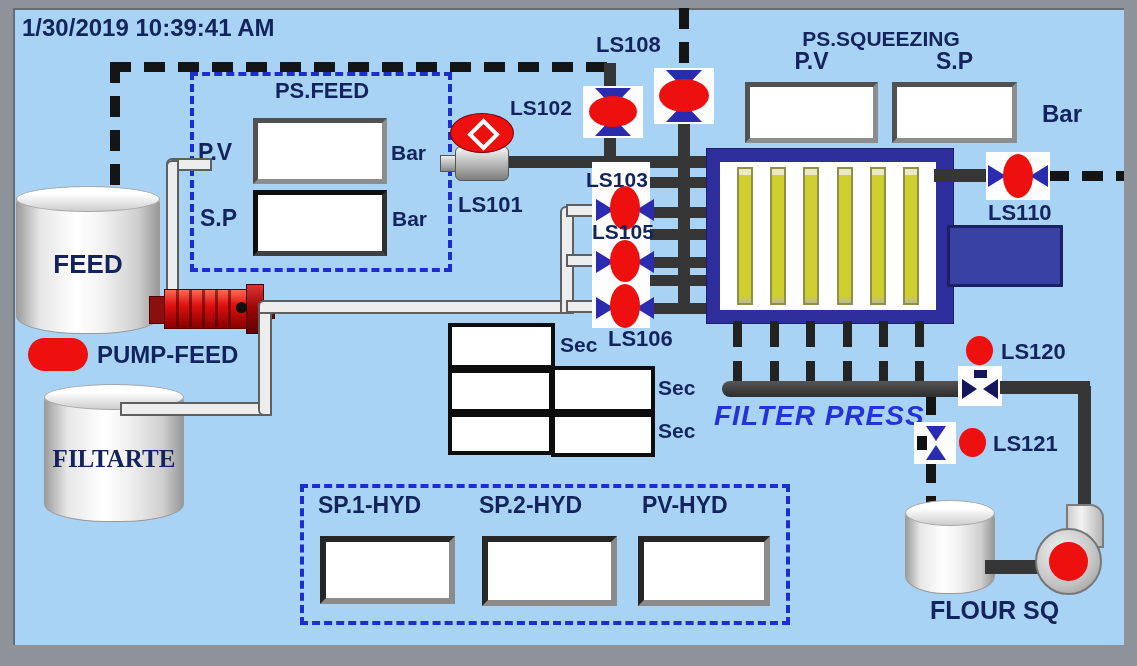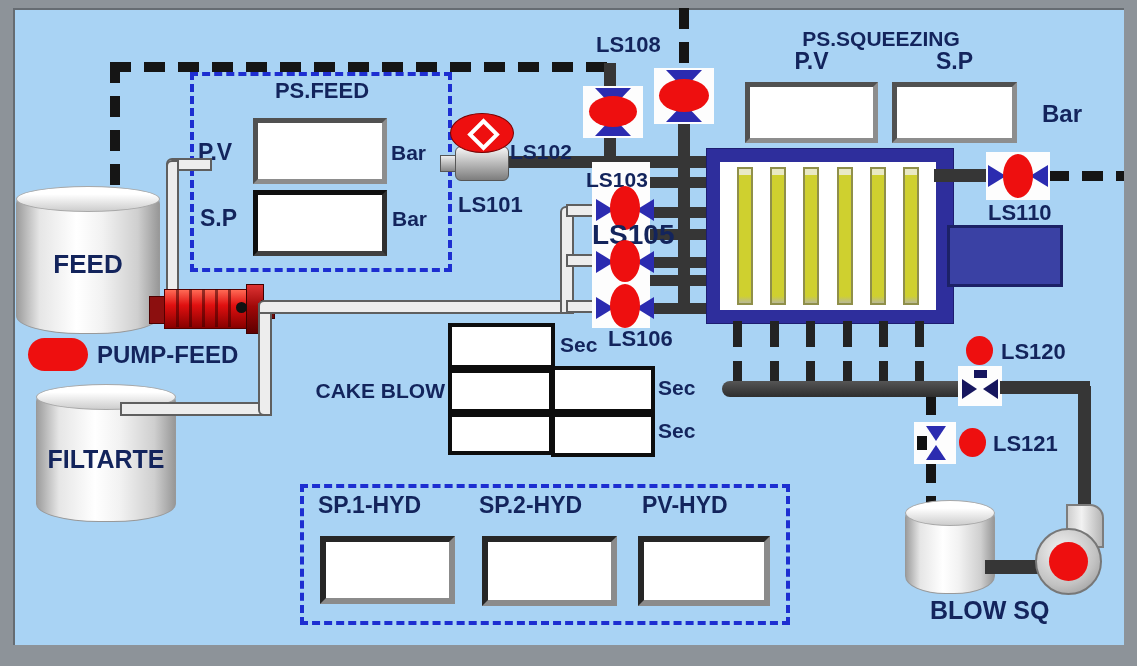--- a/index.html
+++ b/index.html
@@ -24,20 +24,21 @@
   .tank:before{content:"";position:absolute;left:-1px;right:-1px;top:-11px;height:24px;border-radius:50%;background:linear-gradient(180deg,#ffffff 30%,#cdcdcd);border:1px solid #a8a8a8;}
   .tlabel{position:absolute;width:100%;text-align:center;font-weight:bold;color:#13245c;}
   .plate{width:16px;height:100%;background:linear-gradient(180deg,#e9e9c4 0 6px,#cfd02f 6px calc(100% - 7px),#b9b996);border:2px solid #8f8f4a;box-sizing:border-box;}
 </style>
 </head>
 <body>
 
 <div id="screen">
   <div id="panel"></div>
 
+  <div class="lbl" style="left:22px;top:16px;font-size:24px;">1/30/2019 10:39:41 AM</div>
 
   <div class="dashv" style="left:110px;top:62px;height:138px;"></div>
   <div class="dashh" style="left:110px;top:62px;width:500px;"></div>
   <div class="dashv" style="left:679px;top:8px;height:62px;"></div>
   <div class="dashh" style="left:1048px;top:171px;width:76px;"></div>
   <div class="dashv" style="left:926px;top:394px;height:120px;"></div>
 
   <div class="bluedash" style="left:190px;top:72px;width:262px;height:200px;"></div>
   <div class="lbl" style="left:252px;top:80px;width:140px;text-align:center;font-size:22px;">PS.FEED</div>
   <div class="lbl" style="left:198px;top:141px;font-size:23px;">P.V</div>
@@ -57,21 +58,21 @@
   <div style="position:absolute;left:149px;top:296px;width:18px;height:26px;background:#8c0f0f;border:1px solid #4d0000;"></div>
   <div style="position:absolute;left:164px;top:289px;width:84px;height:38px;background:linear-gradient(180deg,#ff6a55 0%,#e01010 40%,#870000 100%),#e01010;border:1px solid #550000;box-shadow:inset 0 0 0 100px rgba(0,0,0,0);background-blend-mode:normal;"></div>
   <div style="position:absolute;left:176px;top:289px;width:62px;height:38px;background:repeating-linear-gradient(90deg,rgba(60,0,0,0.55) 0 3px,transparent 3px 13px);"></div>
   <div style="position:absolute;left:246px;top:284px;width:16px;height:48px;background:linear-gradient(180deg,#d33 0%,#a00808 45%,#5d0000 100%);border:1px solid #400000;"></div>
   <div style="position:absolute;left:261px;top:300px;width:12px;height:17px;background:#6b0a0a;border:1px solid #400000;"></div>
   <div style="position:absolute;left:236px;top:302px;width:11px;height:11px;background:#111;border-radius:50%;"></div>
 
   <div class="ell" style="left:28px;top:338px;width:60px;height:33px;border-radius:17px;"></div>
   <div class="lbl" style="left:97px;top:343px;font-size:24px;">PUMP-FEED</div>
 
-  <div class="tank" style="left:36px;top:394px;width:138px;height:126px;">
+  <div class="tank" style="left:44px;top:394px;width:138px;height:126px;font-family:Liberation Serif, serif;">
     <div class="tlabel" style="top:50px;font-size:25px;">FILTARTE</div>
   </div>
 
   <div class="wpipe" style="left:120px;top:402px;width:152px;height:14px;"></div>
   <div class="wpipe" style="left:258px;top:303px;width:14px;height:113px;border-radius:0 0 0 6px;"></div>
   <div class="wpipe" style="left:258px;top:300px;width:316px;height:14px;border-radius:6px 0 0 0;"></div>
   <div class="wpipe" style="left:560px;top:206px;width:14px;height:108px;border-radius:6px 0 0 0;"></div>
   <div class="wpipe" style="left:566px;top:204px;width:48px;height:13px;"></div>
   <div class="wpipe" style="left:566px;top:254px;width:48px;height:13px;"></div>
   <div class="wpipe" style="left:566px;top:300px;width:48px;height:13px;"></div>
@@ -90,37 +91,37 @@
   <div style="position:absolute;left:455px;top:146px;width:52px;height:33px;background:linear-gradient(180deg,#f7f7f7 0%,#b9b9b9 50%,#7d7d7d 100%),repeating-linear-gradient(90deg,rgba(0,0,0,0.18) 0 3px,transparent 3px 10px);border:1px solid #565656;border-radius:6px;"></div>
   <div class="ell" style="left:450px;top:113px;width:62px;height:38px;border:1px solid #7a0000;"></div>
   <div style="position:absolute;left:472px;top:123px;width:15px;height:15px;border:4px solid #fff;transform:rotate(45deg);"></div>
   <div class="lbl" style="left:458px;top:194px;font-size:22px;">LS101</div>
 
   <div class="wsq" style="left:583px;top:86px;width:60px;height:52px;">
     <div class="tri" style="left:12px;top:2px;border-left:18px solid transparent;border-right:18px solid transparent;border-top:19px solid #2b2bb0;"></div>
     <div class="tri" style="left:12px;bottom:2px;border-left:18px solid transparent;border-right:18px solid transparent;border-bottom:19px solid #2b2bb0;"></div>
     <div class="ell" style="left:6px;top:10px;width:48px;height:31px;"></div>
   </div>
-  <div class="lbl" style="left:510px;top:97px;font-size:21px;margin-top:44px;">LS102</div>
+  <div class="lbl" style="left:510px;top:97px;font-size:21px;">LS102</div>
 
   <div class="wsq" style="left:654px;top:68px;width:60px;height:56px;">
     <div class="tri" style="left:12px;top:2px;border-left:18px solid transparent;border-right:18px solid transparent;border-top:19px solid #2b2bb0;"></div>
     <div class="tri" style="left:12px;bottom:2px;border-left:18px solid transparent;border-right:18px solid transparent;border-bottom:19px solid #2b2bb0;"></div>
     <div class="ell" style="left:5px;top:11px;width:50px;height:33px;"></div>
   </div>
   <div class="lbl" style="left:596px;top:34px;font-size:22px;">LS108</div>
 
   <div class="wsq" style="left:592px;top:162px;width:58px;height:166px;"></div>
   <div class="lbl" style="left:586px;top:169px;font-size:21px;">LS103</div>
   <div style="position:absolute;left:596px;top:190px;width:58px;height:40px;">
     <div class="tri" style="left:0;top:9px;border-top:11px solid transparent;border-bottom:11px solid transparent;border-left:18px solid #2b2bb0;"></div>
     <div class="tri" style="right:0;top:9px;border-top:11px solid transparent;border-bottom:11px solid transparent;border-right:18px solid #2b2bb0;"></div>
     <div class="ell" style="left:14px;top:-4px;width:30px;height:44px;"></div>
   </div>
-  <div class="lbl" style="left:592px;top:221px;font-size:28px;text-align:center;">LS105</div>
+  <div class="lbl" style="left:592px;top:221px;font-size:21px;text-align:center;">LS105</div>
   <div style="position:absolute;left:596px;top:242px;width:58px;height:40px;">
     <div class="tri" style="left:0;top:9px;border-top:11px solid transparent;border-bottom:11px solid transparent;border-left:18px solid #2b2bb0;"></div>
     <div class="tri" style="right:0;top:9px;border-top:11px solid transparent;border-bottom:11px solid transparent;border-right:18px solid #2b2bb0;"></div>
     <div class="ell" style="left:14px;top:-2px;width:30px;height:42px;"></div>
   </div>
   <div style="position:absolute;left:596px;top:288px;width:58px;height:40px;">
     <div class="tri" style="left:0;top:9px;border-top:11px solid transparent;border-bottom:11px solid transparent;border-left:18px solid #2b2bb0;"></div>
     <div class="tri" style="right:0;top:9px;border-top:11px solid transparent;border-bottom:11px solid transparent;border-right:18px solid #2b2bb0;"></div>
     <div class="ell" style="left:14px;top:-4px;width:30px;height:44px;"></div>
   </div>
@@ -154,20 +155,21 @@
   <div style="position:absolute;left:947px;top:225px;width:116px;height:62px;background:#3a41a4;border:3px solid #1c2166;box-sizing:border-box;"></div>
 
   <div class="draind" style="left:733px;top:321px;height:62px;"></div>
   <div class="draind" style="left:770px;top:321px;height:62px;"></div>
   <div class="draind" style="left:806px;top:321px;height:62px;"></div>
   <div class="draind" style="left:843px;top:321px;height:62px;"></div>
   <div class="draind" style="left:879px;top:321px;height:62px;"></div>
   <div class="draind" style="left:915px;top:321px;height:62px;"></div>
   <div class="pipe" style="left:722px;top:381px;width:244px;height:16px;border-radius:8px 0 0 8px;background:linear-gradient(180deg,#555,#2e2e2e);"></div>
 
+  <div class="lbl" style="left:714px;top:402px;font-size:28px;font-style:italic;color:#2433d8;letter-spacing:1px;">FILTER PRESS</div>
 
   <div class="ell" style="left:966px;top:336px;width:27px;height:29px;"></div>
   <div class="lbl" style="left:1001px;top:341px;font-size:22px;">LS120</div>
   <div class="wsq" style="left:958px;top:366px;width:44px;height:40px;">
     <div style="position:absolute;left:16px;top:4px;width:13px;height:8px;background:#16165e;"></div>
     <div class="tri" style="left:4px;top:13px;border-top:10px solid transparent;border-bottom:10px solid transparent;border-left:15px solid #16165e;"></div>
     <div class="tri" style="right:4px;top:13px;border-top:10px solid transparent;border-bottom:10px solid transparent;border-right:15px solid #16165e;"></div>
   </div>
   <div class="pipe" style="left:1000px;top:381px;width:90px;height:13px;"></div>
   <div class="pipe" style="left:1078px;top:386px;width:13px;height:136px;"></div>
@@ -179,23 +181,22 @@
   </div>
   <div class="ell" style="left:959px;top:428px;width:27px;height:29px;"></div>
   <div class="lbl" style="left:993px;top:433px;font-size:22px;">LS121</div>
 
   <div class="tank" style="left:905px;top:510px;width:88px;height:82px;"></div>
   <div class="pipe" style="left:985px;top:560px;width:56px;height:14px;"></div>
   <div style="position:absolute;left:1066px;top:504px;width:38px;height:44px;background:linear-gradient(90deg,#cfcfcf,#f2f2f2 40%,#b5b5b5);border:2px solid #7d7d7d;border-radius:0 14px 0 0;box-sizing:border-box;"></div>
   <div style="position:absolute;left:1035px;top:528px;width:67px;height:67px;border-radius:50%;background:radial-gradient(circle at 40% 35%,#f5f5f5,#c2c2c2 60%,#8e8e8e);border:2px solid #777;box-sizing:border-box;">
     <div style="position:absolute;left:12px;top:12px;width:39px;height:39px;border-radius:50%;background:#ee0f0f;"></div>
   </div>
-  <div class="lbl" style="left:930px;top:598px;font-size:25px;">BLOW SQ</div>
-
-  <div class="lbl" style="left:285px;top:380px;width:160px;text-align:right;font-size:21px;">CAKE BLOW</div>
+  <div class="lbl" style="left:930px;top:598px;font-size:25px;">FLOUR SQ</div>
+
   <div class="vbox black" style="left:448px;top:323px;width:107px;height:46px;"></div>
   <div class="lbl" style="left:560px;top:334px;font-size:21px;">Sec</div>
   <div class="vbox black" style="left:448px;top:369px;width:105px;height:44px;"></div>
   <div class="vbox black" style="left:551px;top:366px;width:104px;height:47px;"></div>
   <div class="lbl" style="left:658px;top:377px;font-size:21px;">Sec</div>
   <div class="vbox black" style="left:448px;top:413px;width:105px;height:42px;"></div>
   <div class="vbox black" style="left:551px;top:413px;width:104px;height:44px;"></div>
   <div class="lbl" style="left:658px;top:420px;font-size:21px;">Sec</div>
 
   <div class="bluedash" style="left:300px;top:484px;width:490px;height:141px;"></div>

